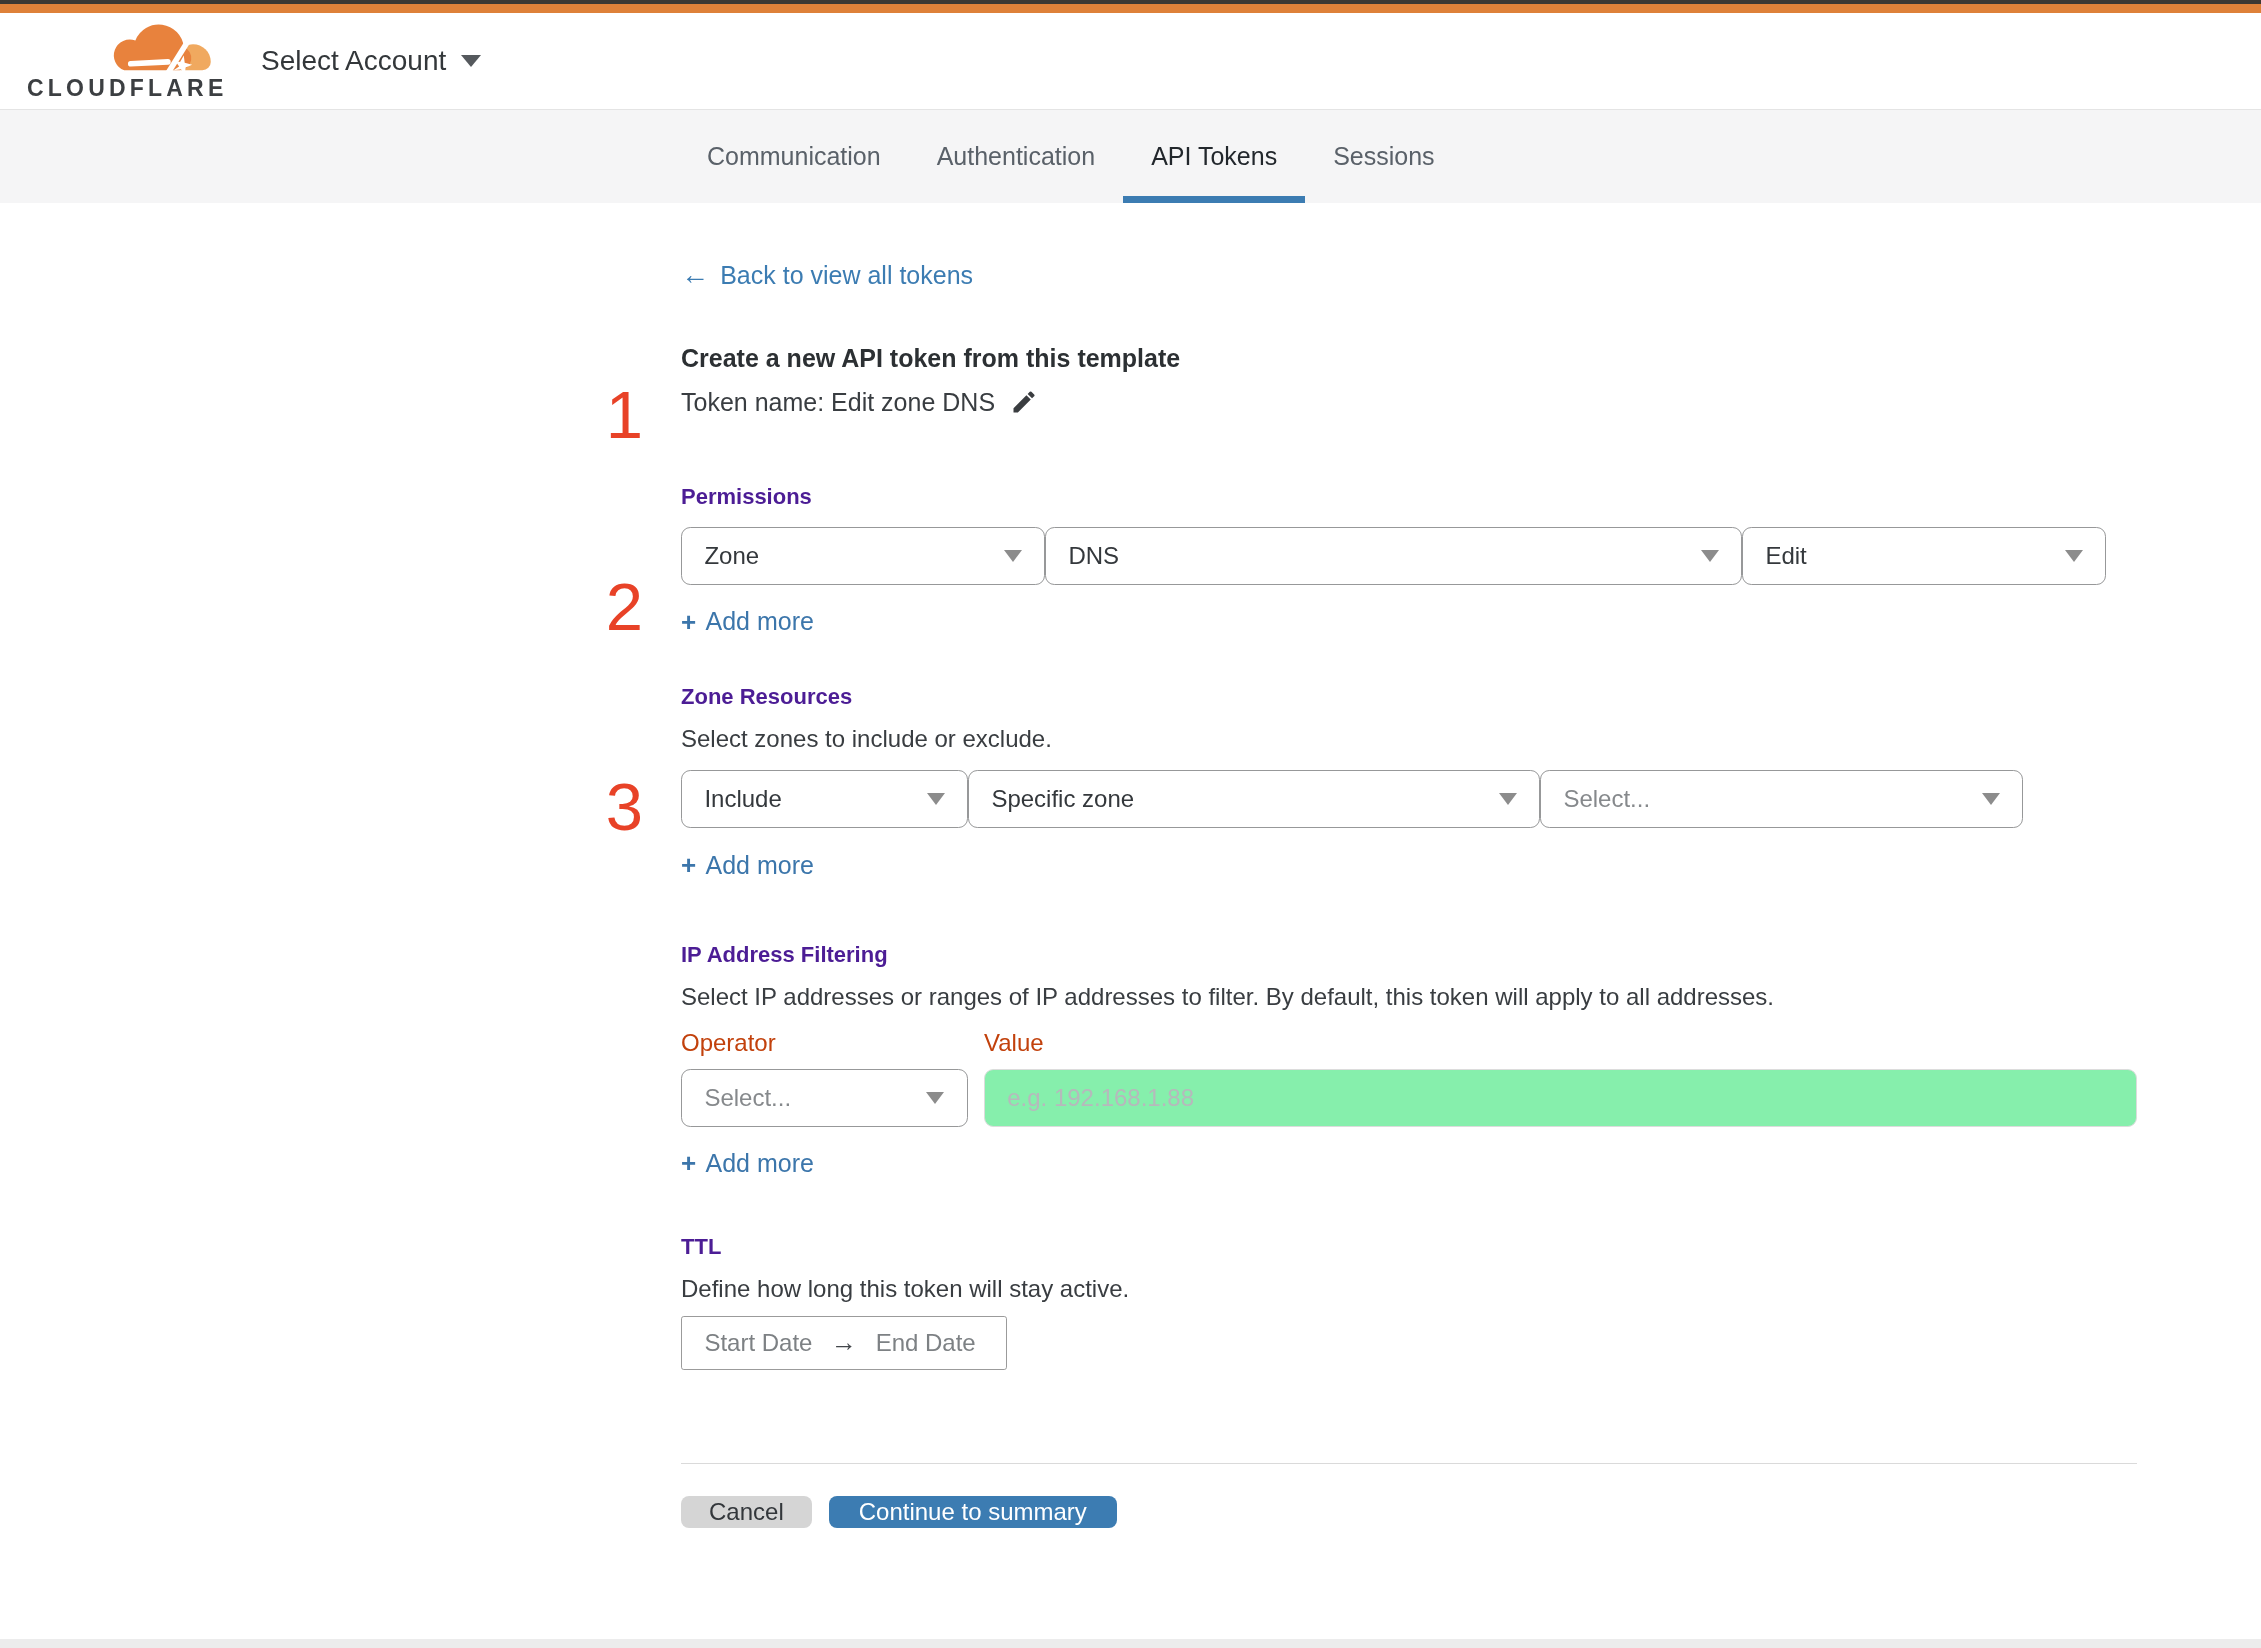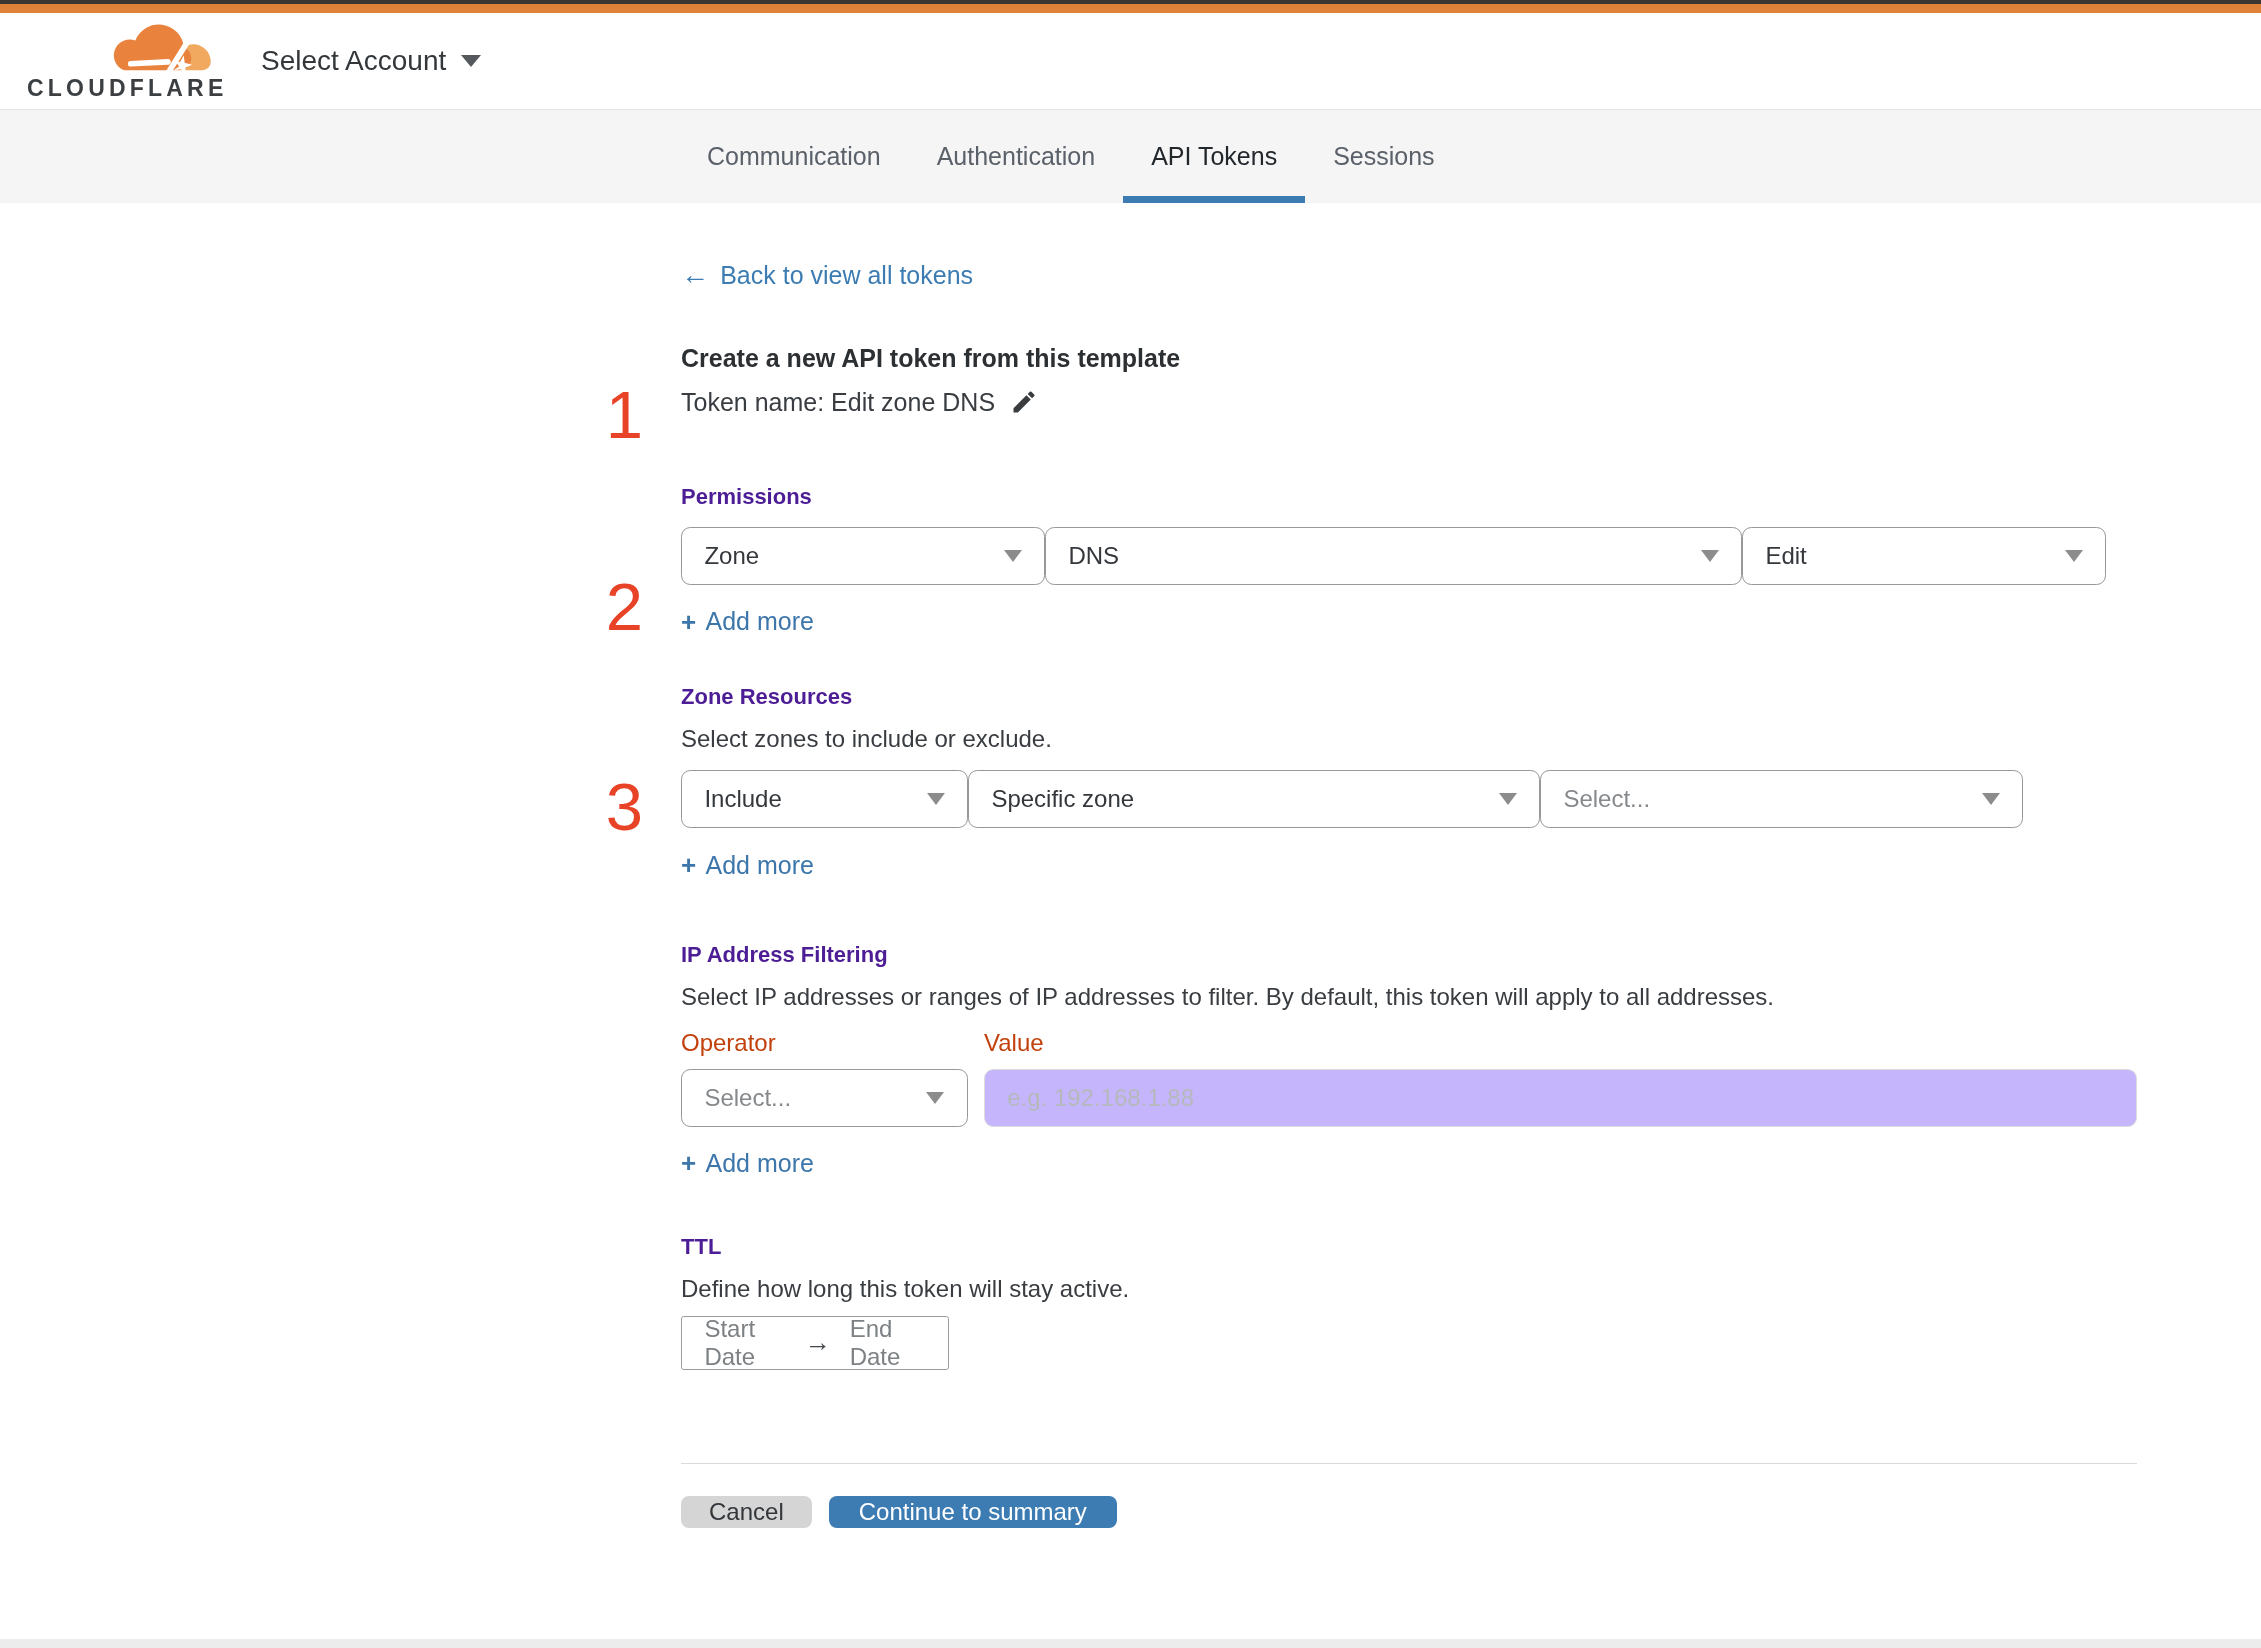--- a/index.html
+++ b/index.html
@@ -121,28 +121,28 @@
     font-size: 25px; color: #3c76ab; cursor: pointer;
   }
   .plus-icon { font-weight: 700; font-size: 26px; line-height: 1; }
 
   .field-labels { margin-top: 18.6px; display: flex; font-size: 24px; color: #c2410c; }
   .label-operator { width: 303px; }
 
   .ip-row { margin-top: 11.2px; display: flex; gap: 16px; }
   .value-input {
     width: 1154px; height: 58px;
-    background: #c4b5fd; border: 1.9px solid #dcdcdc; border-radius: 9.3px;
+    background: #86efac; border: 1.9px solid #dcdcdc; border-radius: 9.3px;
     padding: 0 22.4px; font-size: 24px; color: #55595d;
     font-family: "Liberation Sans", sans-serif;
   }
   .value-input::placeholder { color: #b6b9bc; }
 
   .date-range {
-    margin-top: 13px; width: 268px; height: 54px;
+    margin-top: 13px; width: 326px; height: 54px;
     border: 1.9px solid #9b9b9b; border-radius: 2.8px;
     display: flex; align-items: center; gap: 18.6px; padding: 0 22.4px;
     font-size: 24px; color: #7d8184; cursor: pointer; background: #fff;
   }
   .date-arrow { color: #43474b; font-size: 26px; }
 
   .divider { margin-top: 93px; border: 0; border-top: 1.9px solid #dadada; }
 
   .actions { margin-top: 32px; display: flex; gap: 17px; }
   .btn {

